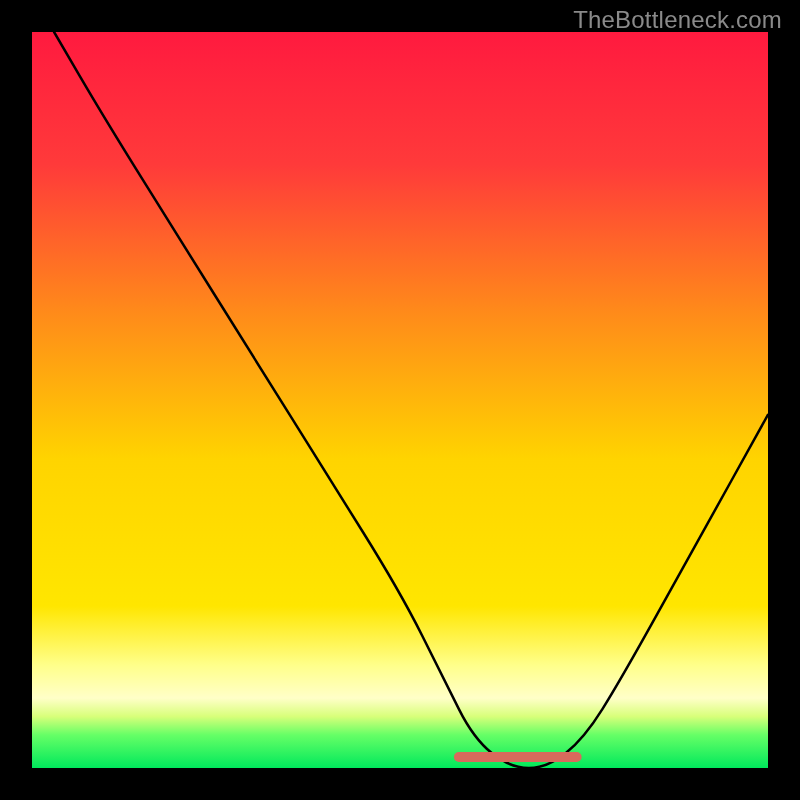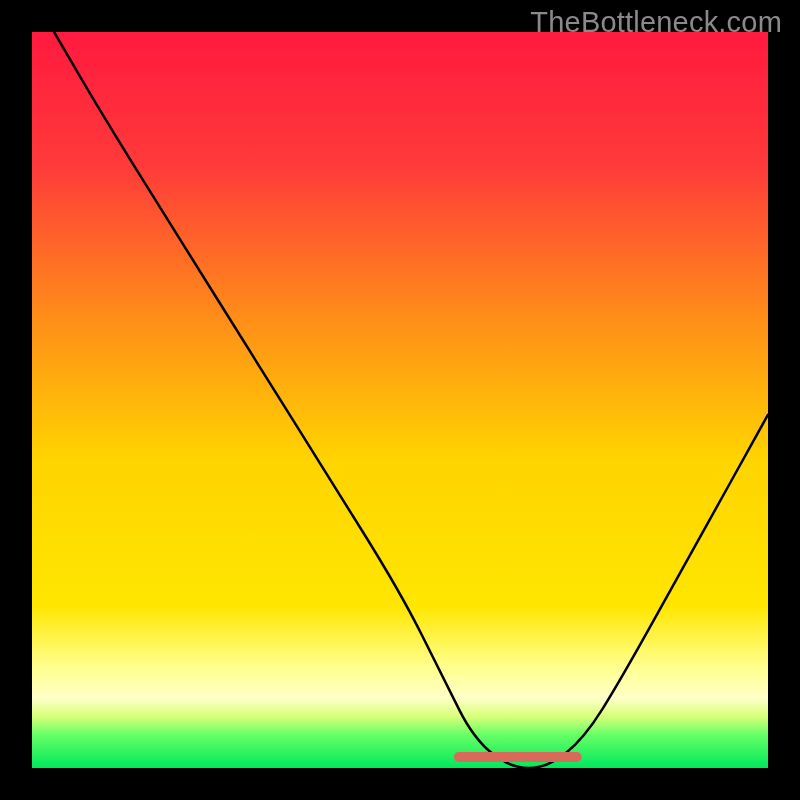--- a/index.html
+++ b/index.html
@@ -33,21 +33,21 @@
     position: absolute;
     inset: 0;
     width: 100%;
     height: 100%;
   }
   .watermark {
     position: absolute;
     top: 6px;
     right: 18px;
     font-family: Arial, Helvetica, sans-serif;
-    font-size: 29px;
+    font-size: 24px;
     color: #8a8a8a;
     font-weight: 400;
     letter-spacing: 0.2px;
   }
 </style>
 </head>
 <body>
 
 <div class="frame">
   <div class="watermark">TheBottleneck.com</div>

